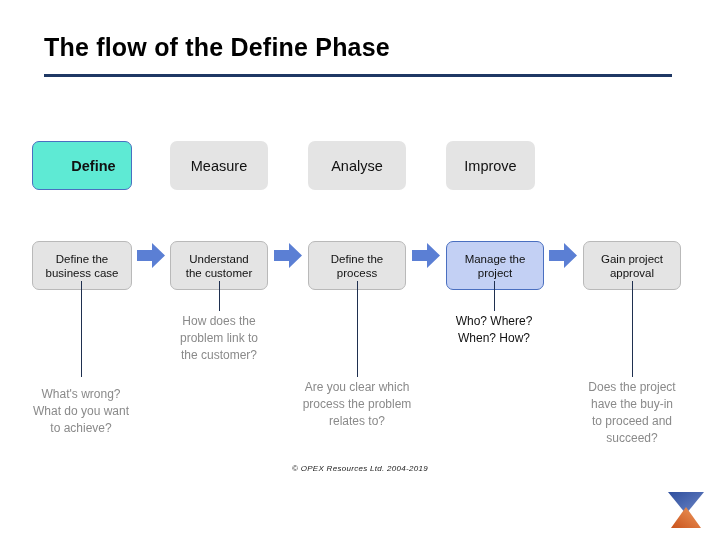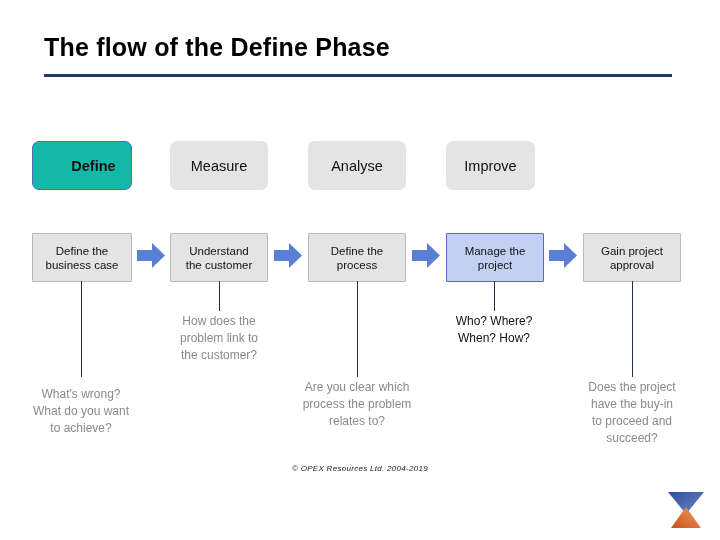--- a/index.html
+++ b/index.html
@@ -49,32 +49,32 @@
     border-radius: 7px;
     background: #e4e4e4;
     display: flex;
     align-items: center;
     justify-content: center;
     font-size: 14.5px;
     color: #111111;
     box-sizing: border-box;
   }
   .phase.active {
-    background: #14b8a6;
+    background: #5eead4;
     border: 1px solid #4a6fc0;
     font-weight: bold;
     padding-left: 23px;
   }
 
   
   .step {
     position: absolute;
-    top: 233px;
+    top: 241px;
     height: 49px;
-    border-radius: 1px;
+    border-radius: 7px;
     background: #e4e4e4;
     border: 1px solid #b9b9b9;
     display: flex;
     align-items: center;
     justify-content: center;
     text-align: center;
     font-size: 11.5px;
     line-height: 14px;
     color: #111111;
     box-sizing: border-box;

